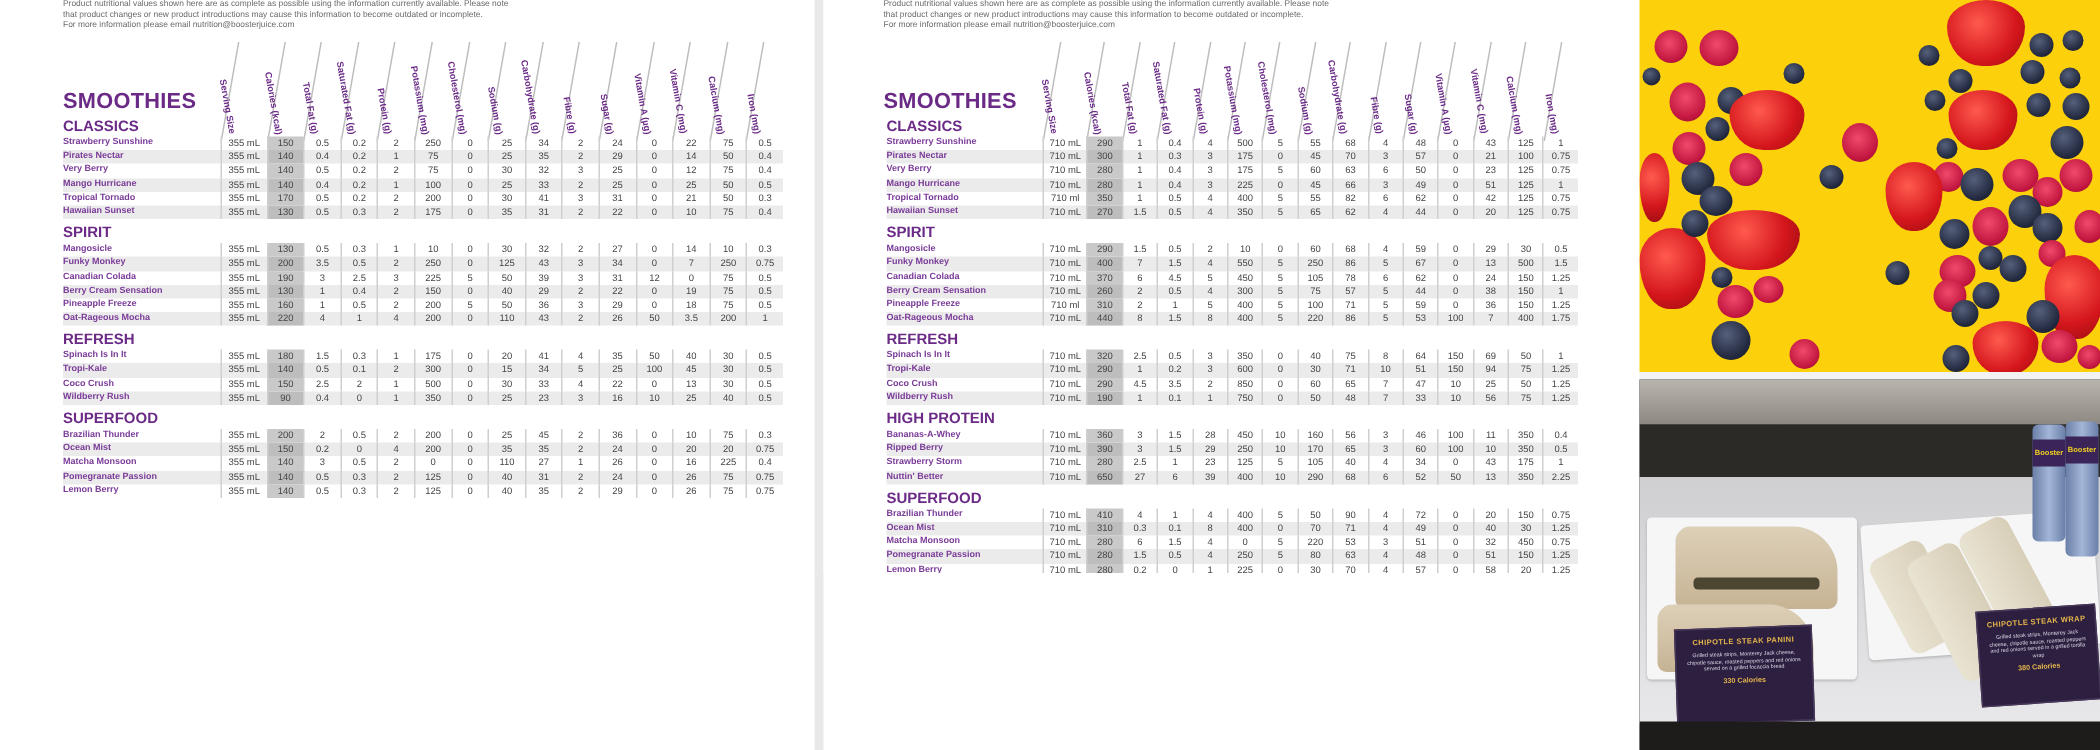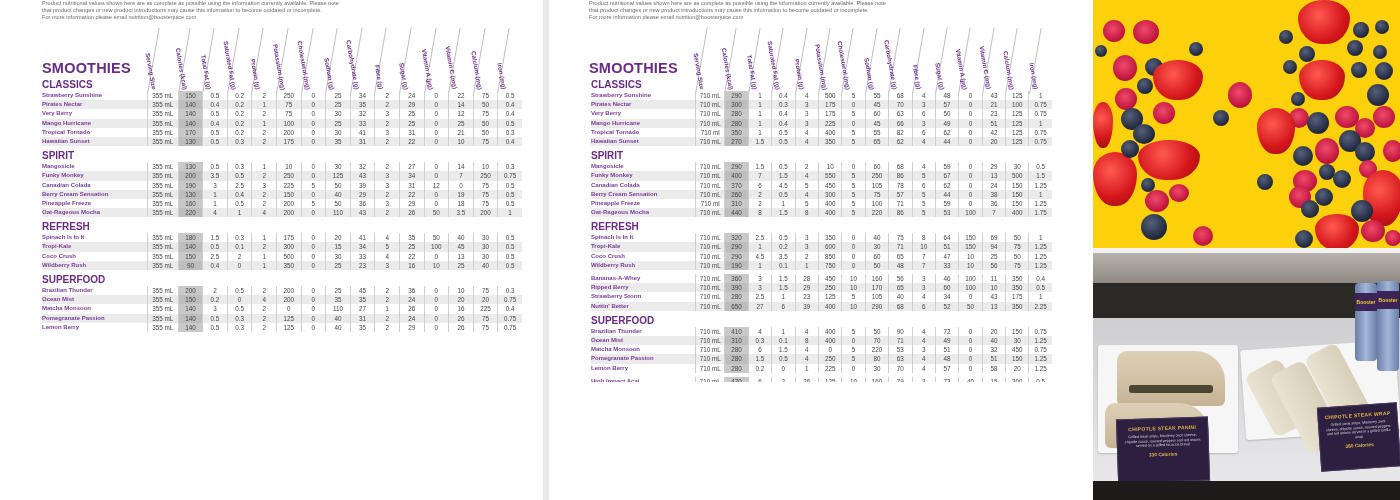--- a/index.html
+++ b/index.html
@@ -888,20 +888,21 @@
         <div class="c" style="width:23.4px">50</div>
         <div class="c" style="width:23.4px">48</div>
         <div class="c" style="width:23.4px">7</div>
         <div class="c" style="width:23.4px">33</div>
         <div class="c" style="width:23.4px">10</div>
         <div class="c" style="width:23.4px">56</div>
         <div class="c" style="width:23.4px">75</div>
         <div class="c" style="width:23.4px">1.25</div>
       </div>
       <div class="spacer"></div>
+      <div class="section">HIGH PROTEIN</div>
       <div class="row">
         <div class="name" style="width:104px">Bananas-A-Whey</div>
         <div class="c" style="width:29.4px">710 mL</div>
         <div class="c cal" style="width:23.4px">360</div>
         <div class="c" style="width:23.4px">3</div>
         <div class="c" style="width:23.4px">1.5</div>
         <div class="c" style="width:23.4px">28</div>
         <div class="c" style="width:23.4px">450</div>
         <div class="c" style="width:23.4px">10</div>
         <div class="c" style="width:23.4px">160</div>

